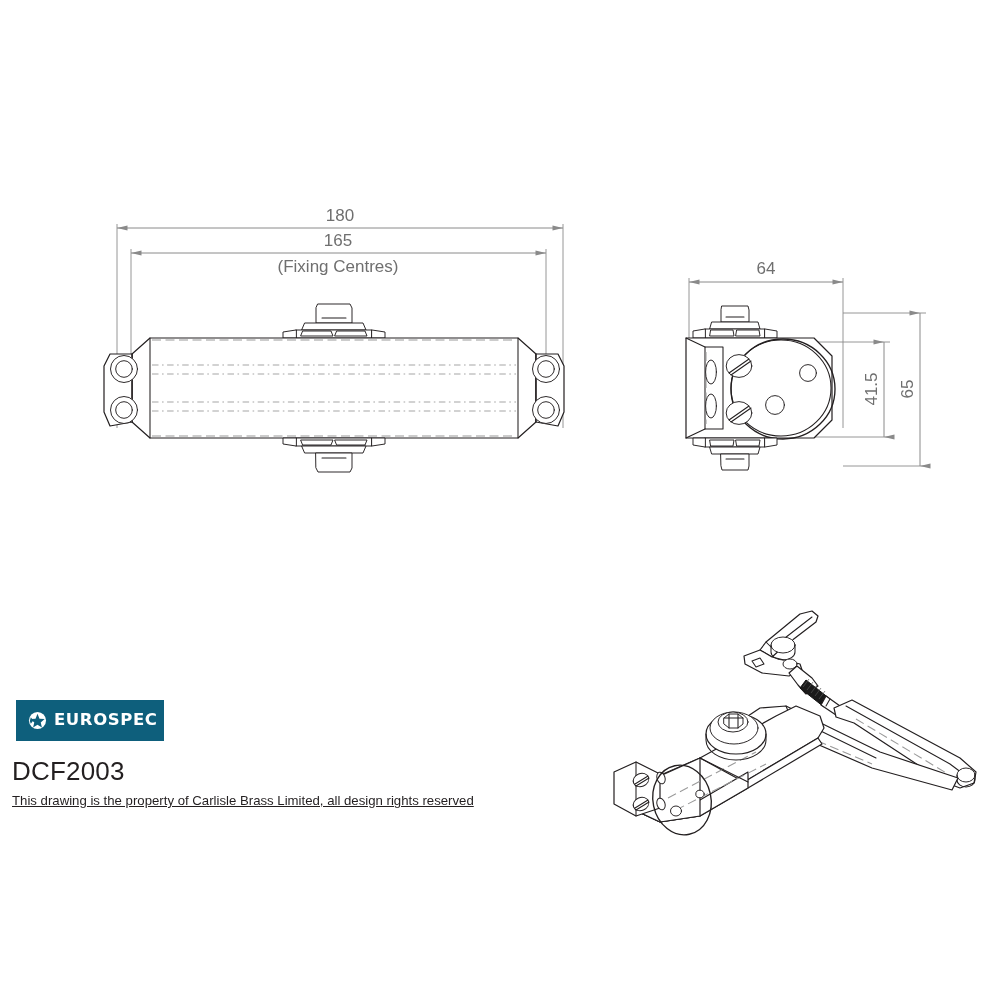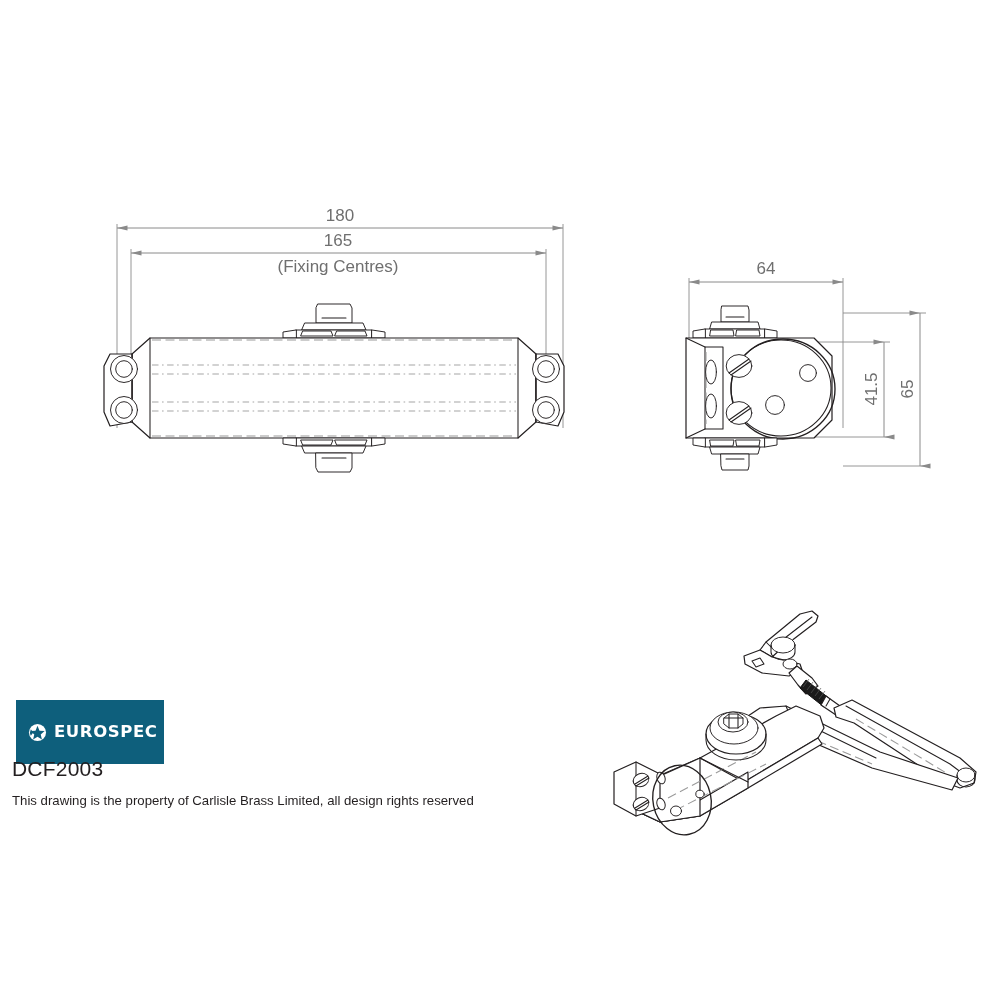--- a/index.html
+++ b/index.html
@@ -30,21 +30,21 @@
     width: 1000px;
     height: 1000px;
     display: block;
   }
   
   .logo-block {
     position: absolute;
     left: 16px;
     top: 684px;
     width: 148px;
-    height: 64px;
+    height: 41px;
     display: flex;
     align-items: center;
     gap: 7px;
     padding-left: 12px;
     box-sizing: border-box;
   }
   .logo-mark {
     width: 19px;
     height: 19px;
     flex: 0 0 19px;
@@ -58,35 +58,36 @@
     color: #ffffff;
     line-height: 1;
     white-space: nowrap;
   }
   .part-code {
     position: absolute;
     left: 12px;
     top: 742px;
     font-family: "Liberation Sans", sans-serif;
     font-weight: 300;
-    font-size: 21px;
+    font-size: 26px;
     letter-spacing: 0.2px;
     color: #231f20;
     line-height: 1;
     white-space: nowrap;
   }
   .rights-note {
     position: absolute;
     left: 12px;
     top: 777px;
     font-family: "Liberation Sans", sans-serif;
     font-size: 13.2px;
     color: #231f20;
     line-height: 1.15;
     white-space: nowrap;
+    text-decoration: underline;
   }
 </style>
 </head>
 <body>
 
 <div id="sheet">
 
   <svg id="drawing" viewBox="0 0 1000 1000">
     <defs>
       <marker id="arrL" viewBox="0 0 12 8" refX="0" refY="4" markerWidth="11" markerHeight="7" orient="auto">

